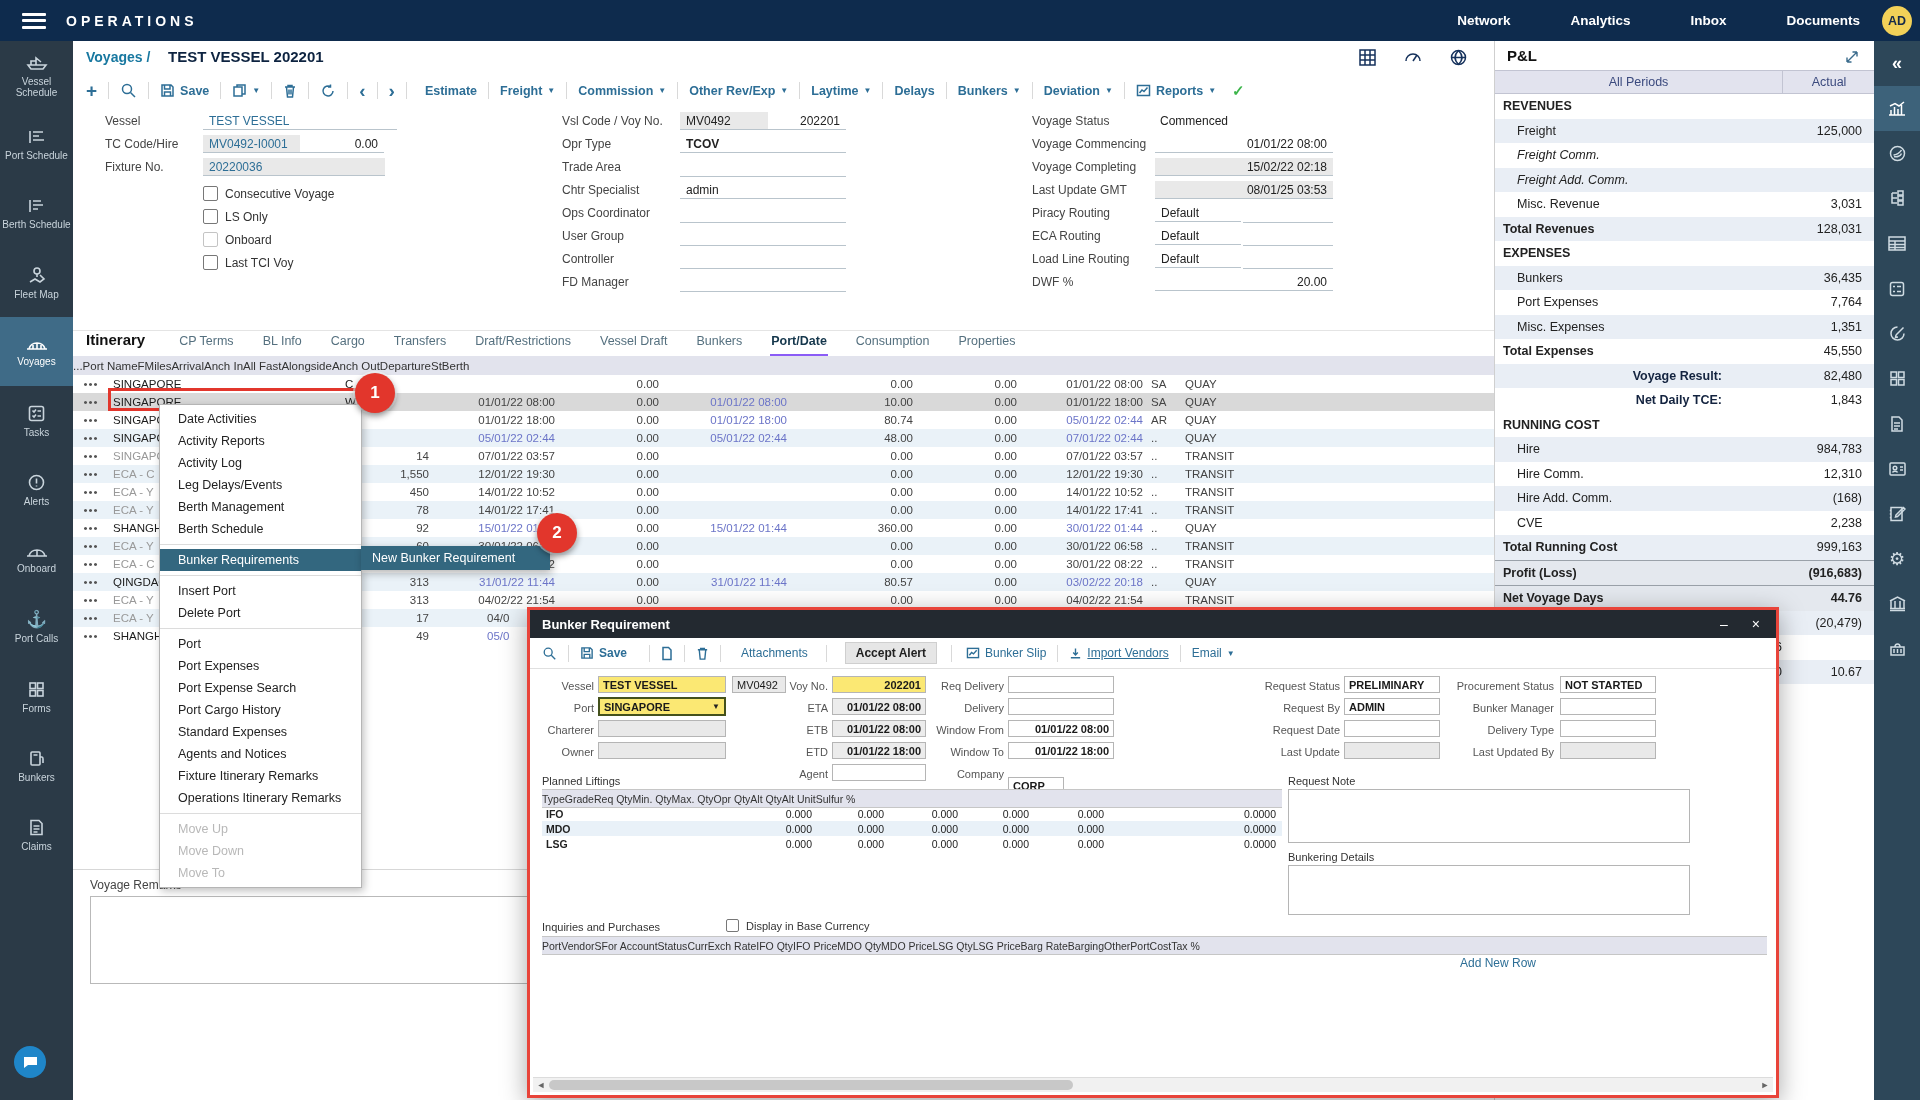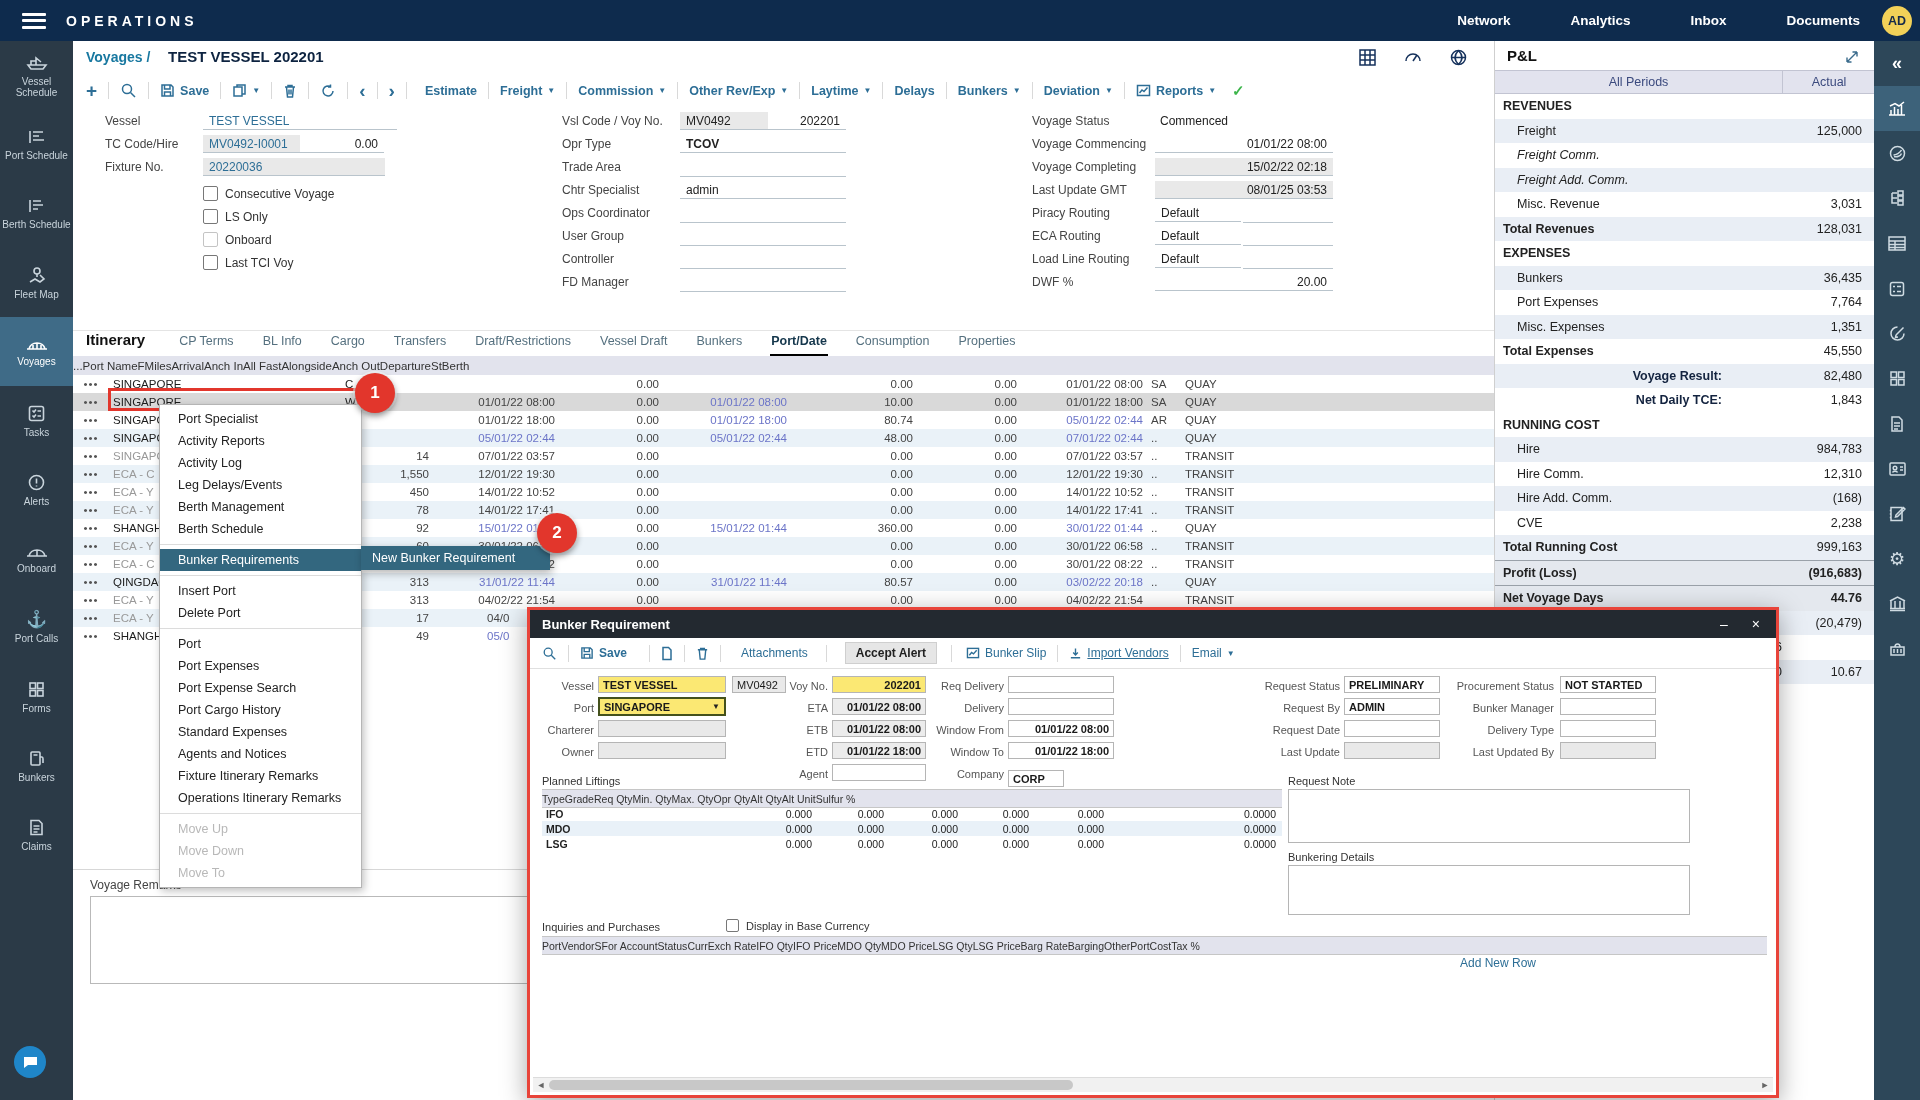--- a/index.html
+++ b/index.html
@@ -52,21 +52,21 @@
   .graybox{background:#e9e9e9;border-bottom:1px solid #b9c4cc;}
   .rt{text-align:right;}
   .cb{position:absolute;display:flex;align-items:center;gap:7px;font-size:12px;color:#333;cursor:pointer;}
   .cbbox{width:13px;height:13px;border:1px solid #777;background:#fff;border-radius:2px;}
   .cbbox.dis{border-color:#c4c4c4;}
 
   
   .tabbar{position:absolute;top:330px;left:73px;width:1421px;height:26px;display:flex;align-items:flex-start;padding-left:13px;box-sizing:border-box;gap:27px;border-top:1px solid #e4e4e4;background:#fff;}
   .ittitle{font-size:15px;font-weight:bold;color:#111;margin-right:6px;}
   .ittab{font-size:12.5px;color:#55707f;padding:3px 1px 6px;cursor:pointer;white-space:nowrap;}
-  .ittab.active{color:#15374c;font-weight:bold;border-bottom:3px solid #000000;}
+  .ittab.active{color:#15374c;font-weight:bold;border-bottom:3px solid #8b5cf6;}
   .itin-head,.itin-row{display:flex;align-items:center;height:18px;font-size:11.5px;}
   .itin-head{position:absolute;top:356px;left:73px;width:1421px;height:19px;background:#e2e3ed;color:#333;}
   #itinrows{position:absolute;top:375px;left:73px;width:1421px;}
   .itin-row{background:#fff;cursor:pointer;}
   .itin-row.alt{background:#eaf2f8;}
   .itin-row.sel{background:#d9d9d9;}
   .c0{width:36px;text-align:center;color:#555;letter-spacing:1px;cursor:pointer;}
   .c1{width:232px;padding-left:4px;color:#1c1c1c;overflow:hidden;white-space:nowrap;}
   .c2{width:24px;}
   .c3{width:60px;text-align:right;color:#444;}
@@ -682,21 +682,21 @@
     </div>
   <div class="redrect"></div>
 
   <div class="remarks-line"></div>
   <span class="remarks-label">Voyage Remarks</span>
   <div class="remarks-box"></div>
 
   <div class="menu">
 
   <div class="mi">
-        <span>Port Specialist</span>
+        <span>Date Activities</span>
       </div>
       <div class="mi">
         <span>Activity Reports</span>
       </div>
       <div class="mi">
         <span>Activity Log</span>
       </div>
       <div class="mi">
         <span>Leg Delays/Events</span>
       </div>
@@ -1063,21 +1063,21 @@
 
     <span class="mlbl" style="left:398px;top:70px;width:76px;">Req Delivery</span>
     <span class="mbox" style="left:478px;top:66px;width:106px;"></span>
     <span class="mlbl" style="left:398px;top:92px;width:76px;">Delivery</span>
     <span class="mbox" style="left:478px;top:88px;width:106px;"></span>
     <span class="mlbl" style="left:398px;top:114px;width:76px;">Window From</span>
     <span class="mbox rt2" style="left:478px;top:110px;width:106px;">01/01/22 08:00</span>
     <span class="mlbl" style="left:398px;top:136px;width:76px;">Window To</span>
     <span class="mbox rt2" style="left:478px;top:132px;width:106px;">01/01/22 18:00</span>
     <span class="mlbl" style="left:398px;top:158px;width:76px;">Company</span>
-    <span class="mbox" style="left:478px;top:160px;width:56px;">CORP</span>
+    <span class="mbox" style="left:478px;top:167px;width:56px;">CORP</span>
 
     <span class="mlbl" style="left:710px;top:70px;width:100px;">Request Status</span>
     <span class="mbox" style="left:814px;top:66px;width:96px;">PRELIMINARY</span>
     <span class="mlbl" style="left:710px;top:92px;width:100px;">Request By</span>
     <span class="mbox" style="left:814px;top:88px;width:96px;">ADMIN</span>
     <span class="mlbl" style="left:710px;top:114px;width:100px;">Request Date</span>
     <span class="mbox" style="left:814px;top:110px;width:96px;"></span>
     <span class="mlbl" style="left:710px;top:136px;width:100px;">Last Update</span>
     <span class="mbox grayed" style="left:814px;top:132px;width:96px;"></span>
 

